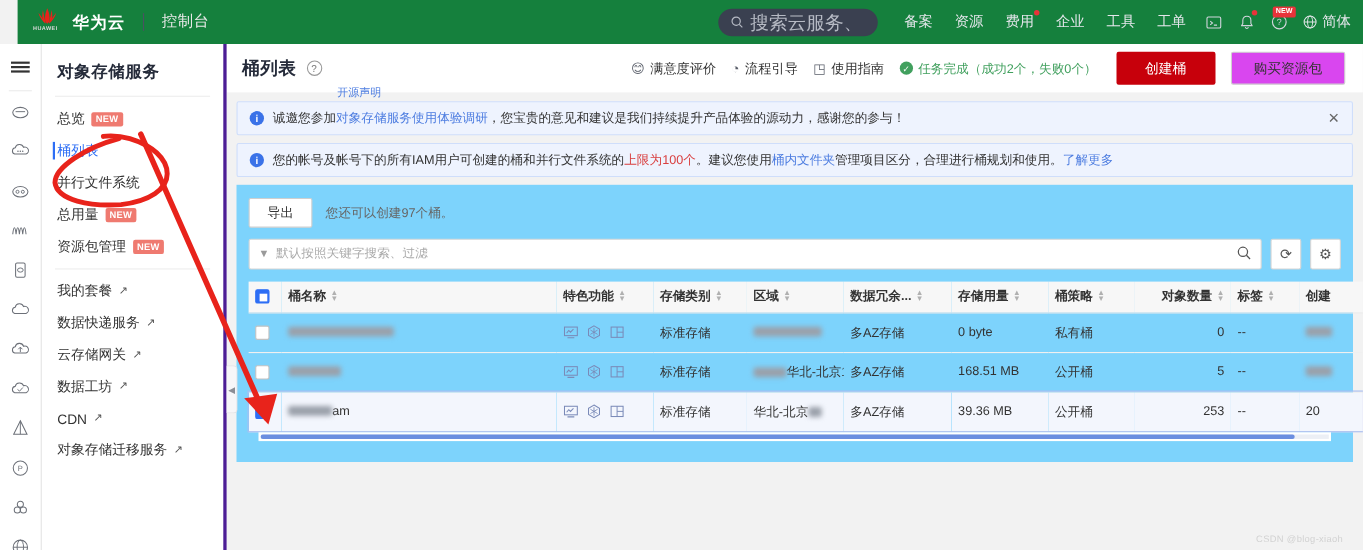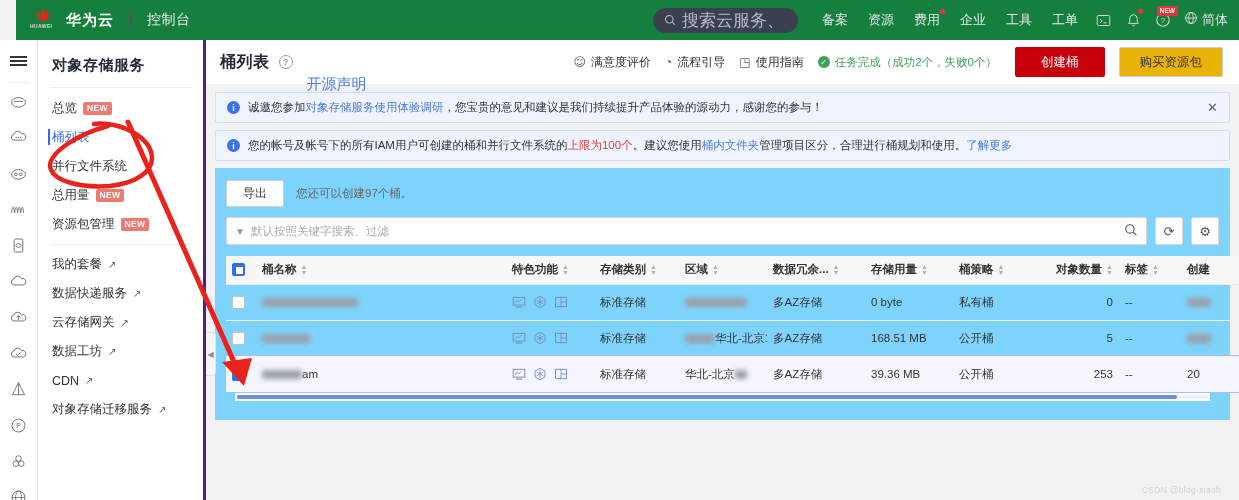--- a/index.html
+++ b/index.html
@@ -43,21 +43,21 @@
   }
   .nav-icon-btn {
     color: #d2d5dd; width: 30px; height: 40px; display: flex; align-items: center;
     justify-content: center; position: relative; cursor: pointer;
   }
   .reddot { position: absolute; width: 5px; height: 5px; border-radius: 50%; background: #e8333a; top: 9px; right: 5px; }
   .newbadge {
     position: absolute; top: 6px; right: 0px; background: #e8333a; color: #fff;
     font-size: 6.5px; line-height: 8px; padding: 1px 3px; border-radius: 2px; font-weight: bold;
   }
-  .lang { display: flex; align-items: flex-start; gap: 4px; color: #e4e6eb; font-size: 13px; padding: 0 6px; cursor: pointer;}
+  .lang { display: flex; align-items: center; gap: 4px; color: #e4e6eb; font-size: 13px; padding: 0 6px; cursor: pointer;}
   .user-blur { display: flex; align-items: center; margin-left: 14px; position: relative; width: 86px; height: 30px; }
   .ub1 { position:absolute; left: 8px; top: 4px; width: 22px; height: 11px; background:#8e939c; filter: blur(2.5px); border-radius:2px;}
   .ub2 { position:absolute; left: 2px; top: 17px; width: 36px; height: 10px; background:#3f9e82; filter: blur(2.5px); border-radius:2px;}
   .ub3 { position:absolute; left: 44px; top: 17px; width: 40px; height: 10px; background:#56b49a; filter: blur(2.5px); border-radius:2px;}
   .ub-ai { position:absolute; left: 45px; top: 2px; color:#e6e8ec; font-size: 12px; }
 
   
   .rail {
     position: absolute; left: 0; top: 40px; width: 38px; height: 460px;
     background: #fff; border-right: 1px solid #e4e4e4; z-index: 20;
@@ -112,35 +112,35 @@
   .page-head {
     height: 44px; background: #fff; display: flex; align-items: center;
     padding: 0 16px 0 14px;
   }
   .page-title { font-size: 16px; font-weight: bold; color: #252b3a; letter-spacing: .5px; }
   .q-circle {
     width: 14px; height: 14px; border: 1px solid #999; border-radius: 50%;
     color: #777; font-size: 9px; display: flex; align-items: center; justify-content: center;
     margin-left: 9px; cursor: pointer;
   }
-  .opensrc { color: #4c7ce0; font-size: 15px; margin-left: 14px; cursor: pointer; margin-top: 44px; }
+  .opensrc { color: #4c7ce0; font-size: 10px; margin-left: 14px; cursor: pointer; margin-top: 44px; }
   .head-actions { margin-left: auto; display: flex; align-items: center; gap: 14px; }
   .head-act { display: flex; align-items: center; gap: 5px; font-size: 12px; color: #333; cursor: pointer; white-space: nowrap;}
   .head-act .ic { font-size: 12px; color: #5a5f6a; }
   .task-done { display: flex; align-items: center; gap: 5px; font-size: 11.5px; color: #41a05e; white-space: nowrap; }
   .chk-circle {
     width: 12px; height: 12px; border-radius: 50%; background: #41a05e; color: #fff;
     font-size: 8px; display: flex; align-items: center; justify-content: center;
   }
   .btn-primary {
     background: #c7000b; color: #fff; font-size: 12.5px; height: 30px;
     padding: 0 26px; border: none; border-radius: 2px; cursor: pointer; margin-left: 4px;
   }
   .btn-ghost {
-    background: #eab308; color: #333; font-size: 12.5px; height: 30px;
+    background: #d946ef; color: #333; font-size: 12.5px; height: 30px;
     padding: 0 20px; border: 1px solid #cfcfcf; border-radius: 2px; cursor: pointer;
   }
 
   
   .alerts { padding: 8px 9px 0 9px; }
   .alert {
     background: #eef3fe; border: 1px solid #cfdefb; border-radius: 2px;
     min-height: 31px; display: flex; align-items: center; padding: 0 11px;
     font-size: 11.5px; color: #333; margin-bottom: 7px;
   }

